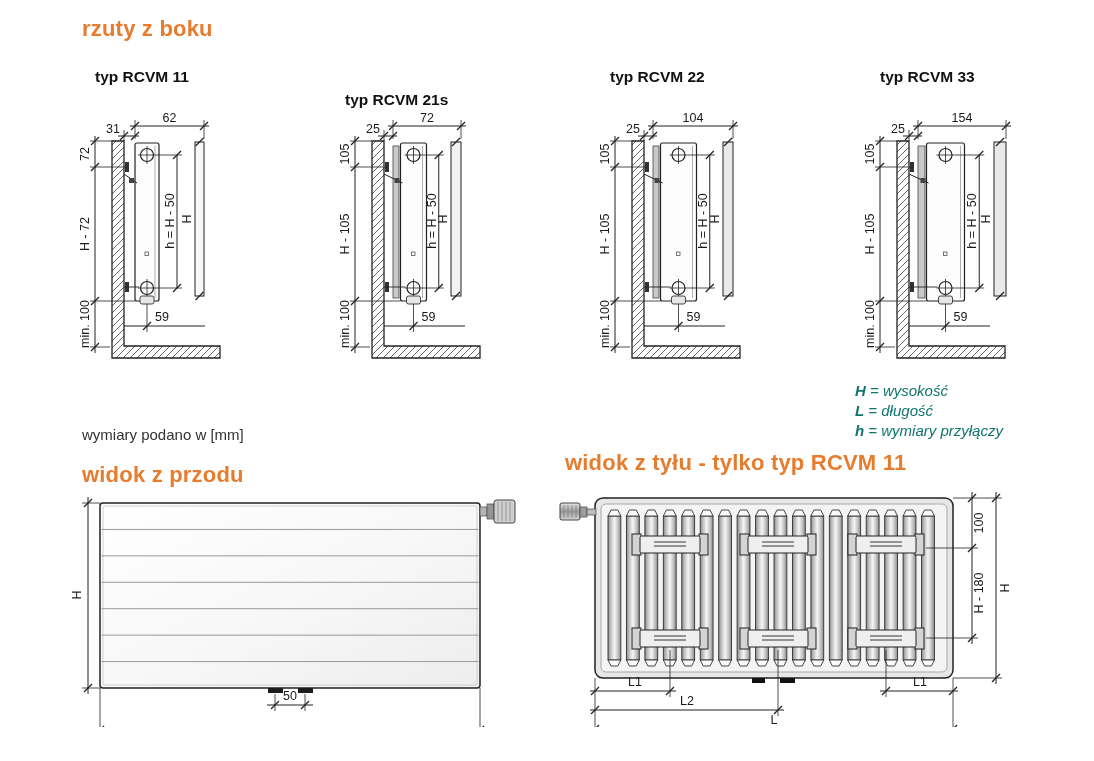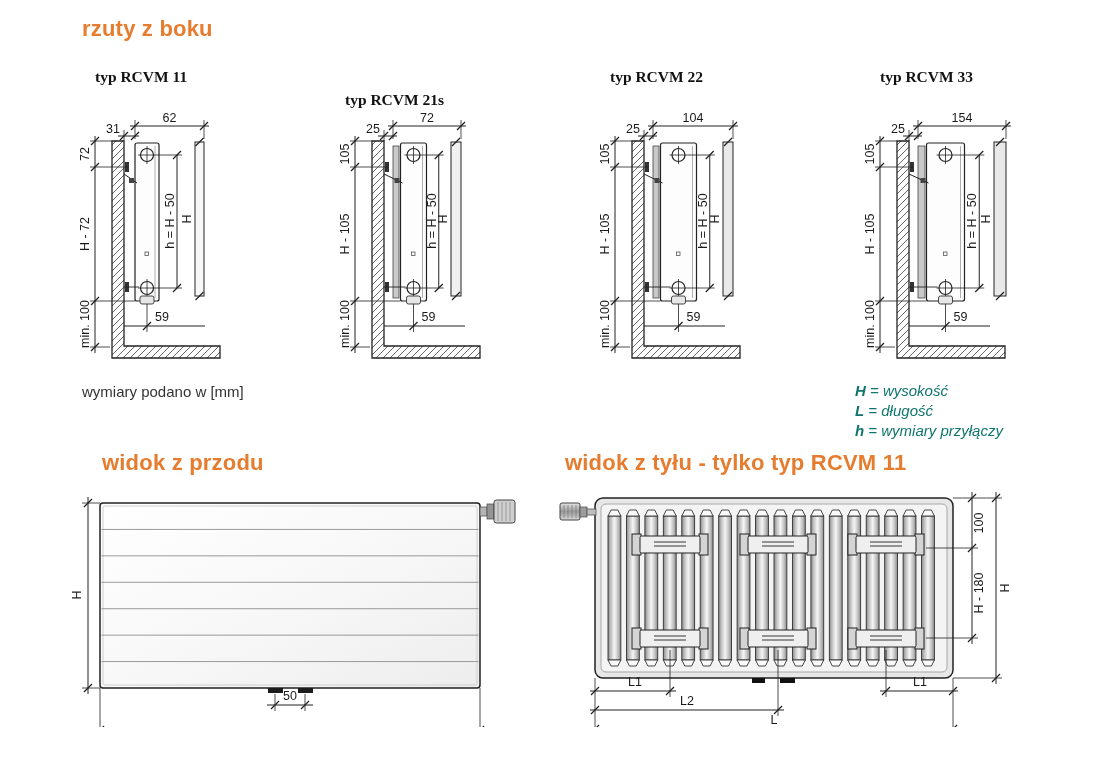--- a/index.html
+++ b/index.html
@@ -1,20 +1,20 @@
 <!DOCTYPE html>
 <html><head>
 <meta charset="utf-8">
 <style>
   html,body{margin:0;padding:0;background:#fff;}
   .page{position:relative;width:1094px;height:727px;background:#fff;overflow:hidden;
         font-family:"Liberation Sans",sans-serif;color:#1a1a1a;}
   .sec-title{position:absolute;font-size:22px;font-weight:bold;color:#e67c2e;margin:0;letter-spacing:.2px;}
-  .type-title{position:absolute;font-size:15.5px;font-weight:bold;color:#111;margin:0;font-family:Liberation Serif, serif;}
-  .note{position:absolute;font-size:15px;color:#333;}
+  .type-title{position:absolute;font-size:15.5px;font-weight:bold;color:#111;margin:0;}
+  .note{position:absolute;font-size:15px;color:#333;margin-top:43px;}
   .legend{position:absolute;font-size:15px;color:#0f766e;font-style:italic;line-height:20px;}
   .legend .sym{font-weight:bold;}
   svg{position:absolute;overflow:visible;}
   svg text{font-family:"Liberation Sans",sans-serif;fill:#1a1a1a;}
 </style>
 </head>
 <body>
 
 <div class="page">
 
@@ -270,21 +270,21 @@
     </svg>
 
   <div class="note" style="left:82px;top:383px;">wymiary podano w [mm]</div>
 
   <div class="legend" style="left:855px;top:381px;">
     <div><span class="sym">H</span> <span>= wysokość</span></div>
     <div><span class="sym">L</span> <span>= długość</span></div>
     <div><span class="sym">h</span> <span>= wymiary przyłączy</span></div>
   </div>
 
-  <h1 class="sec-title" style="left:82px;top:450px;margin-left:20px;">widok z przodu</h1>
+  <h1 class="sec-title" style="left:82px;top:462px;">widok z przodu</h1>
   <h1 class="sec-title" style="left:565px;top:450px;">widok z tyłu - tylko typ RCVM 11</h1>
 
   <svg id="front" style="left:55px;top:483px;" width="490" height="276" viewBox="0 0 490 276">
       <defs>
         <linearGradient id="fpg" x1="0" y1="0" x2="1" y2="1">
           <stop offset="0" stop-color="#ffffff"></stop>
           <stop offset="0.55" stop-color="#f7f7f7"></stop>
           <stop offset="1" stop-color="#ededed"></stop>
         </linearGradient>
       </defs>

